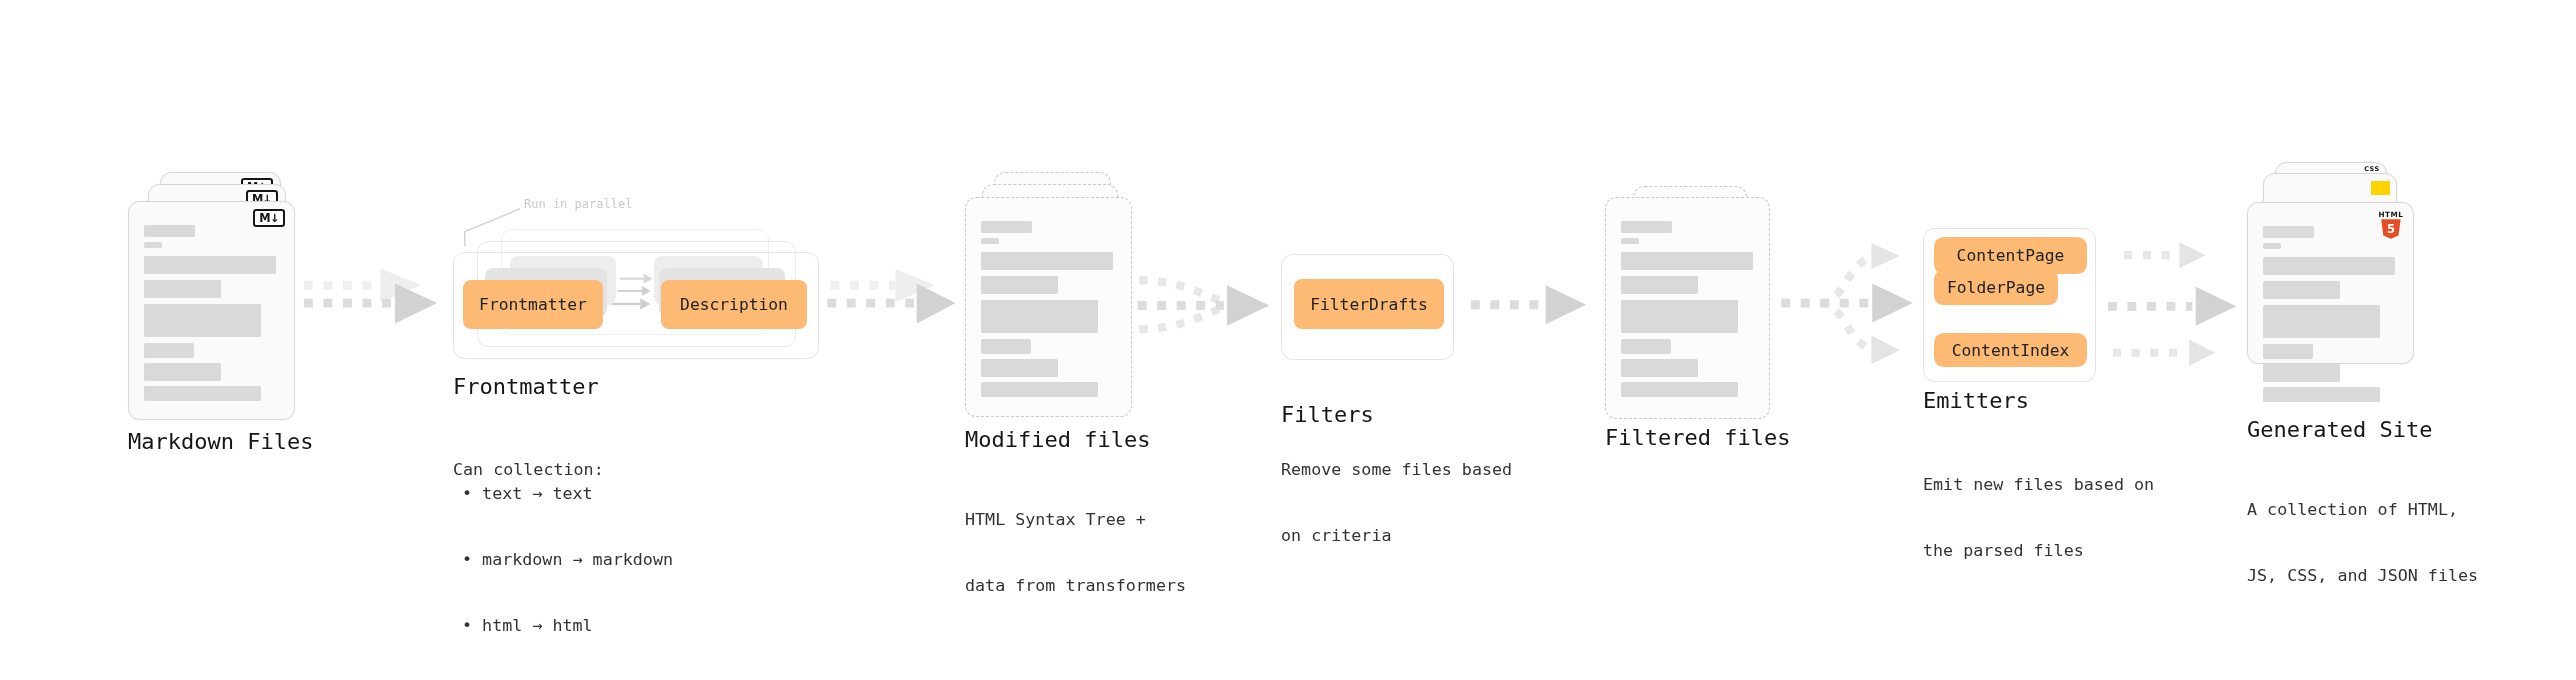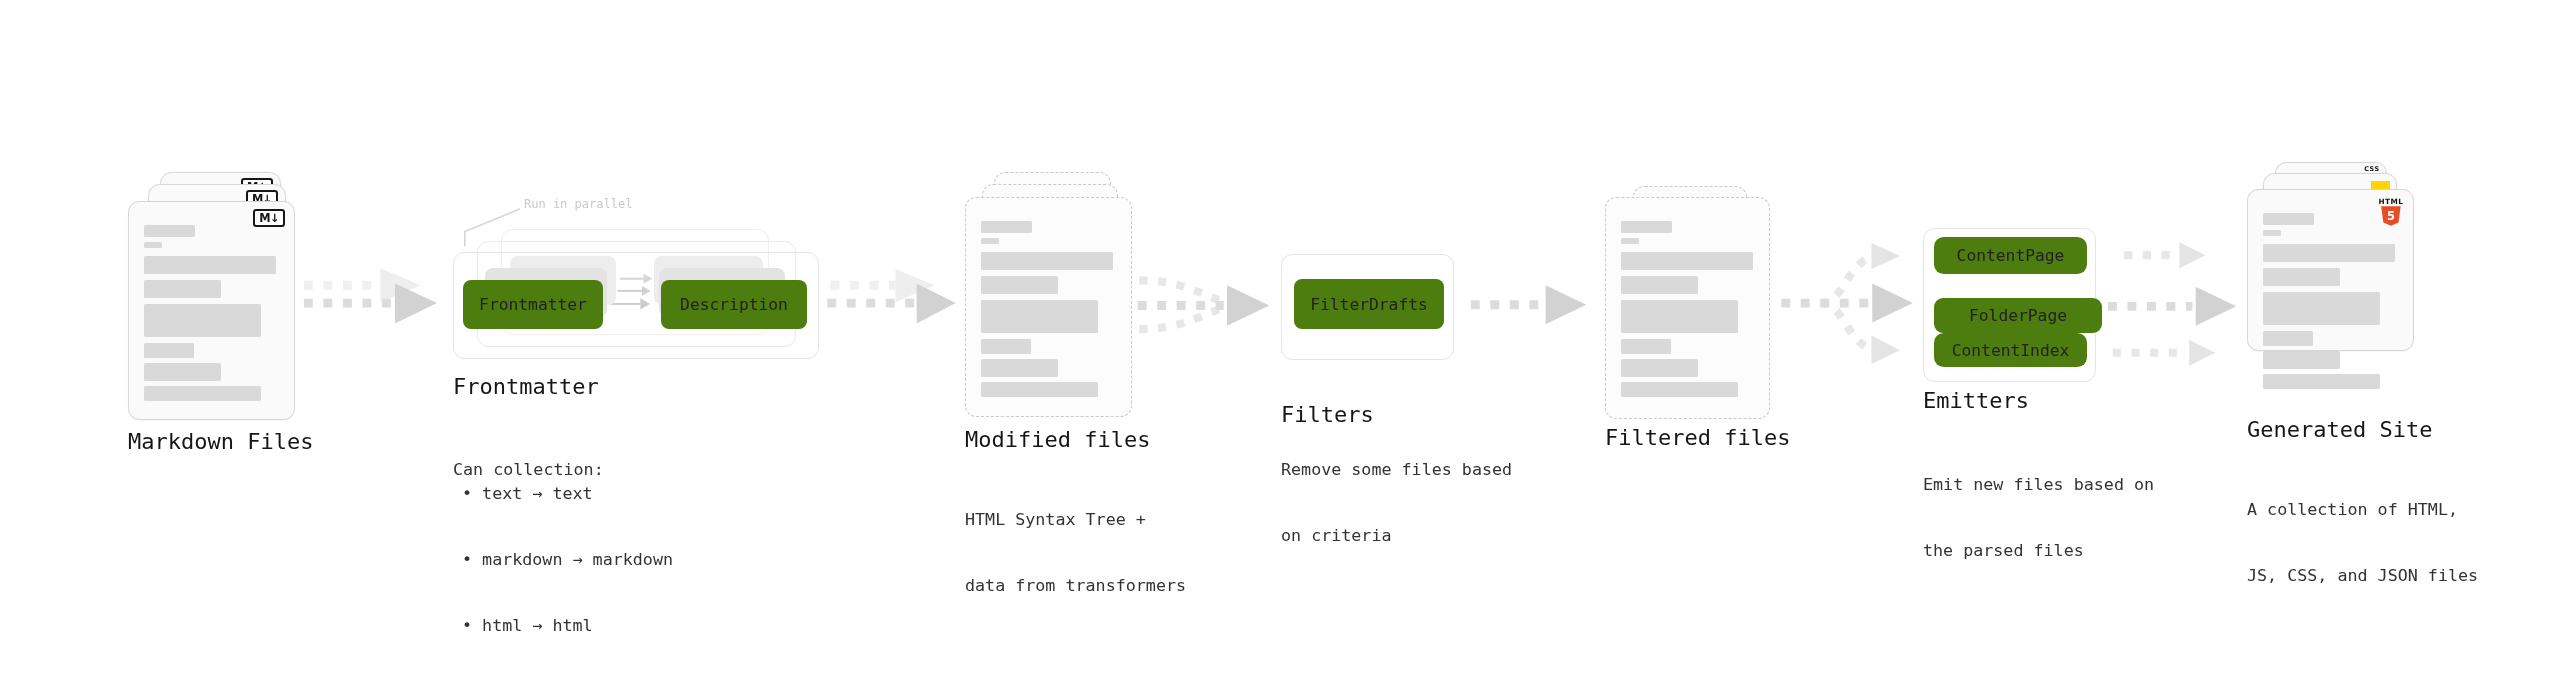--- a/index.html
+++ b/index.html
@@ -16,21 +16,21 @@
   .bars i:nth-of-type(2){left:15.4px;top:40px;width:18px;height:5.7px;}
   .bars i:nth-of-type(3){left:15.4px;top:54px;width:132px;height:18px;}
   .bars i:nth-of-type(4){left:15.4px;top:78px;width:77px;height:18px;}
   .bars i:nth-of-type(5){left:15.4px;top:102px;width:117px;height:32.5px;}
   .bars i:nth-of-type(6){left:15.4px;top:141px;width:50px;height:14.6px;}
   .bars i:nth-of-type(7){left:15.4px;top:161px;width:77px;height:18px;}
   .bars i:nth-of-type(8){left:15.4px;top:184px;width:117px;height:15.4px;}
   .frame{position:absolute;border:1.6px solid #e4e4e4;border-radius:11.4px;box-sizing:border-box;}
   .frame.f2{border-color:#e9e9e9;}
   .frame.f3{border-color:#efefef;}
-  .gbox{position:absolute;background:#4d7c0f;border-radius:8.1px;display:flex;align-items:center;
+  .gbox{position:absolute;background:#fdba74;border-radius:8.1px;display:flex;align-items:center;
         justify-content:center;font-size:16.3px;color:#222;box-sizing:border-box;white-space:pre;}
   .gbox.g2{background:#e3e3e3;}
   .gbox.g3{background:#ededed;}
   .title{position:absolute;font-size:22px;color:#161616;font-weight:500;white-space:pre;line-height:24.4px;}
   .caption{position:absolute;font-size:16.7px;line-height:22px;color:#333;white-space:pre;}
   .caption span{display:block;}
   .note{position:absolute;font-size:12px;color:#c9c9c9;white-space:pre;}
   .mdbadge{position:absolute;width:32px;height:18px;border:2px solid #161616;border-radius:3.3px;
            background:#fff;color:#161616;display:flex;align-items:center;justify-content:center;
            font-weight:bold;font-size:11.4px;font-family:"DejaVu Sans",sans-serif;box-sizing:border-box;
@@ -206,40 +206,40 @@
           <i></i>
           <i></i>
       </div>
     </div>
     <div class="title" style="left:1605px;top:426px;">Filtered files</div>
   </div>
 
   <div>
     <div class="frame" style="left:1923px;top:228px;width:173px;height:154px;"></div>
     <div class="gbox" style="left:1934px;top:237px;width:153px;height:37px;border-radius:9.8px;">ContentPage</div>
-    <div class="gbox" style="left:1934px;top:298px;width:168px;height:35px;border-radius:9px;">FolderPage</div>
+    <div class="gbox" style="left:1934px;top:270px;width:124px;height:35px;border-radius:9px;">FolderPage</div>
     <div class="gbox" style="left:1934px;top:333px;width:153px;height:34px;border-radius:9.8px;">ContentIndex</div>
     <div class="title" style="left:1923px;top:389px;">Emitters</div>
     <div class="caption" style="left:1923px;top:429px;">
       <span>Emit new files based on</span>
       <span>the parsed files</span>
     </div>
   </div>
 
   <div>
     <div class="doc" style="left:2275px;top:162px;width:112px;height:49px;">
       <div class="cssb">
         <div class="t">CSS</div>
         <div class="u" style="background: rgb(51, 102, 224);"></div>
       </div>
     </div>
     <div class="doc" style="left:2263px;top:173px;width:134px;height:49px;">
       <div class="jsb" style="background: rgb(255, 212, 0);"></div>
     </div>
-    <div class="doc" style="left:2247px;top:189px;width:167px;height:162px;text-decoration:underline;">
+    <div class="doc" style="left:2247px;top:202px;width:167px;height:162px;text-decoration:underline;">
       <div class="bars">
         <i></i>
           <i></i>
           <i></i>
           <i></i>
           <i></i>
           <i></i>
           <i></i>
           <i></i>
       </div>

